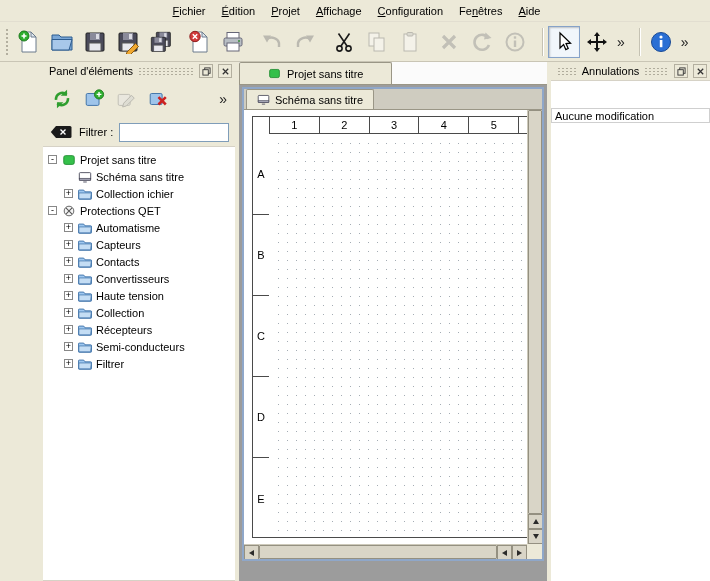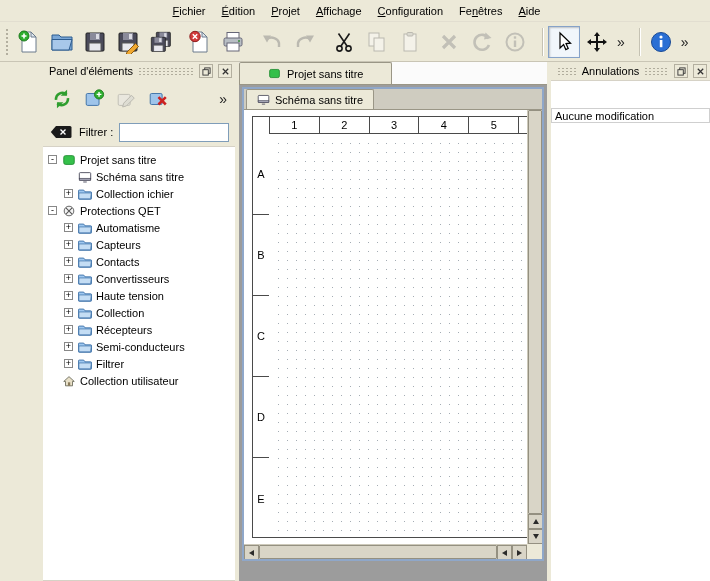--- a/index.html
+++ b/index.html
@@ -529,29 +529,20 @@
           <span class="tree-label">Semi-conducteurs</span>
         </div>
         <div class="tree-row d1">
           <span class="expander">+</span>
           <span class="tree-icon">
               <svg>
                 <use href="#i-folder"></use>
               </svg>
             </span>
           <span class="tree-label">Filtrer</span>
-        </div>
-        <div class="tree-row d0">
-          <span class="expander none"></span>
-          <span class="tree-icon">
-              <svg>
-                <use href="#i-home"></use>
-              </svg>
-            </span>
-          <span class="tree-label">Collection utilisateur</span>
         </div>
       </div>
     </div>
 
     <div class="splitter"></div>
 
     <div class="center">
       <div class="mdi-tabbar">
         <div class="mdi-tab">
           <svg>

